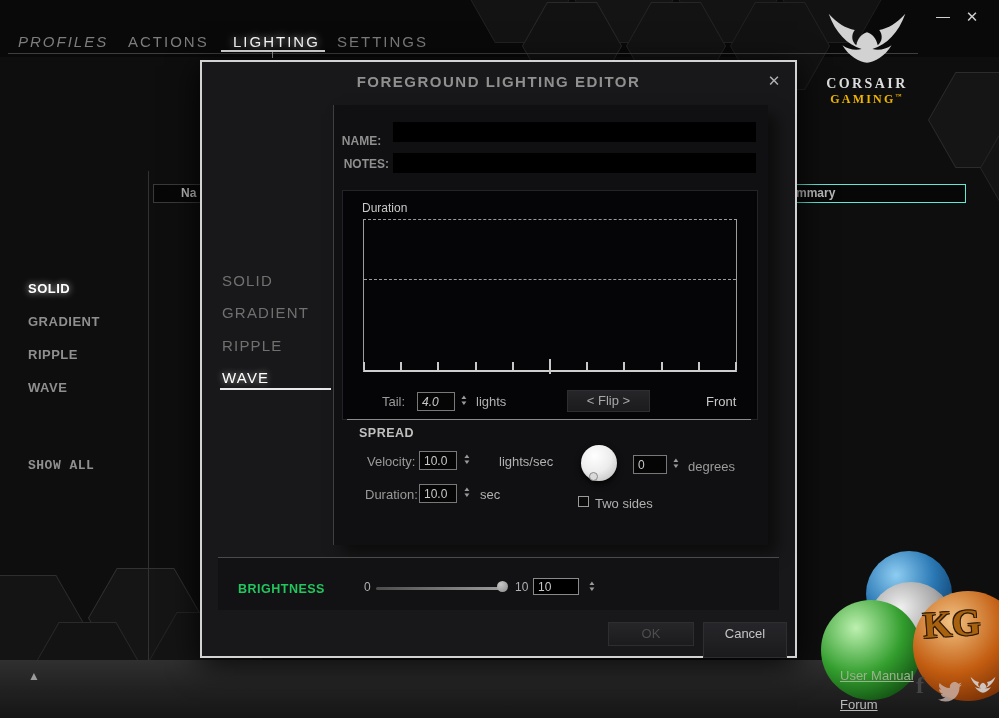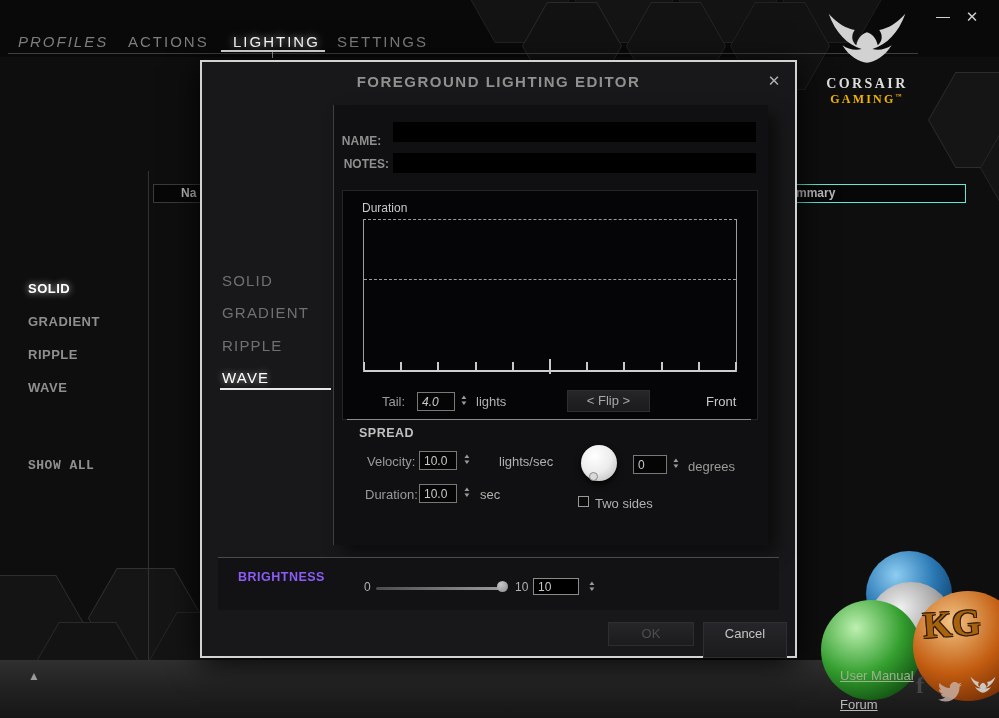--- a/index.html
+++ b/index.html
@@ -236,21 +236,21 @@
         <span>▲</span>
         <span>▼</span>
       </div>
       <div class="unit" style="left:354px;top:354px;color:#9a9a9a;">degrees</div>
 
       <div class="cbx" style="left:244px;top:391px;"></div>
       <div class="unit" style="left:261px;top:391px;">Two sides</div>
     </div>
 
     <div class="bsection">
-      <div style="position:absolute;left:20px;top:12px;font-size:12.5px;font-weight:bold;letter-spacing:.5px;color:#8b5cf6;">BRIGHTNESS</div>
+      <div style="position:absolute;left:20px;top:24px;font-size:12.5px;font-weight:bold;letter-spacing:.5px;color:#22c55e;">BRIGHTNESS</div>
       <div style="position:absolute;left:146px;top:22px;font-size:12px;color:#b0b0b0;">0</div>
       <div class="slider-track"></div>
       <div class="slider-handle"></div>
       <div style="position:absolute;left:297px;top:22px;font-size:12px;color:#b0b0b0;">10</div>
       <input class="numinput" style="left: 315px; top: 20px; width: 46px; height: 17px; background: rgb(0, 0, 0); border-color: rgb(138, 138, 138);" value="10">
       <div class="spin" style="left:369px;top:22px;">
         <span>▲</span>
         <span>▼</span>
       </div>
     </div>

